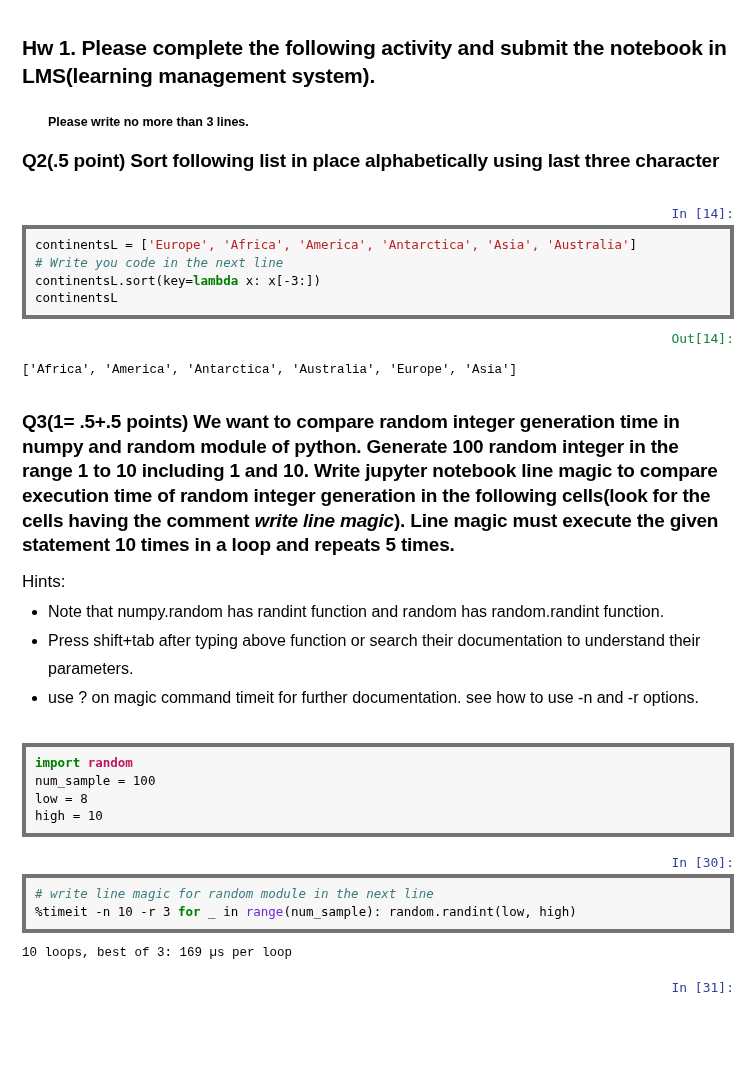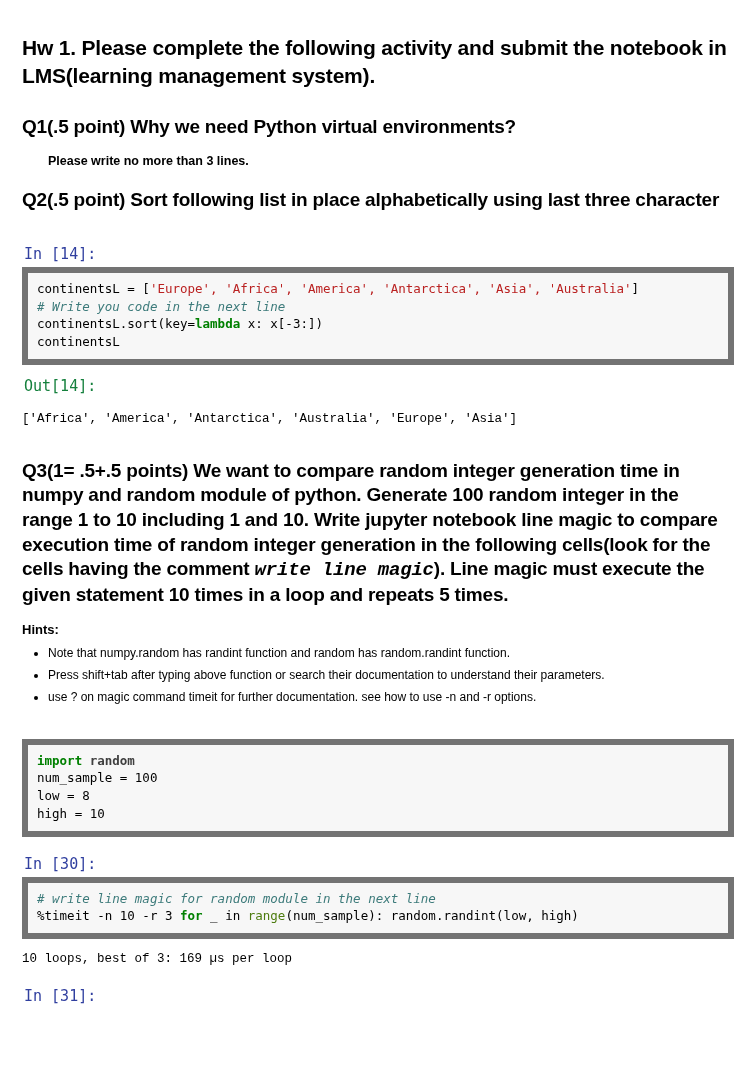--- a/index.html
+++ b/index.html
@@ -27,21 +27,20 @@
   }
   h2.q-title {
     font-size: 19px;
     font-weight: bold;
     line-height: 1.3;
     margin: 0 0 14px 0;
     letter-spacing: -0.2px;
   }
   h2.q-title .ital {
     font-style: italic;
-    font-family: Liberation Mono, monospace;
   }
   .note {
     font-size: 12.5px;
     font-weight: bold;
     margin: 0 0 20px 0;
     padding-left: 26px;
   }
   .answer {
     font-size: 12.5px;
     font-weight: bold;
@@ -53,31 +52,32 @@
     margin-bottom: 0;
   }
   .spacer-lg { height: 30px; }
   .spacer-md { height: 18px; }
 
   .cell {
     display: block;
   }
   .prompt {
     font-family: "DejaVu Sans Mono", monospace;
-    font-size: 15px;
+    font-size: 13px;
     color: #303F9F;
     margin: 0 0 4px 2px;
     letter-spacing: 0px;
+    text-align: right;
   }
   .prompt.out {
     color: #15803d;
   }
   .code-box {
     background: #f7f7f7;
-    border: 6px solid #737373;
+    border: 4px solid #737373;
     padding: 7px 9px 8px 9px;
     box-sizing: border-box;
   }
   pre.code {
     font-family: "DejaVu Sans Mono", monospace;
     font-size: 12.5px;
     line-height: 1.42;
     margin: 0;
     white-space: pre;
     color: #000000;
@@ -87,48 +87,47 @@
     font-family: Liberation Mono, monospace;
     font-size: 12.5px;
     line-height: 1.42;
     margin: 0;
     white-space: pre-wrap;
     color: #000000;
   }
   .tok-str { color: #BA2121; }
   .tok-com { color: #3D7B7B; font-style: italic; }
   .tok-kw  { color: #008000; font-weight: bold; }
-  .tok-kw2 { color: #404040; font-weight: bold; }
-  .tok-builtin { color: #4d7c0f; }
+  .tok-kw2 { color: #be185d; font-weight: bold; }
+  .tok-builtin { color: #6d28d9; }
 
   ul.hints {
     margin: 6px 0 0 0;
     padding-left: 26px;
   }
   ul.hints li {
-    font-size: 12px;
+    font-size: 16px;
     line-height: 1.75;
     margin-bottom: 1px;
   }
   .hints-label {
-    font-size: 13px;
-    font-weight: bold;
+    font-size: 17px;
+    font-weight: normal;
     margin: 0;
   }
   .out-gap { height: 12px; }
 </style>
 </head>
 <body>
 
 <div class="page">
 
   <h1 class="hw-title">Hw 1. Please complete the following activity and submit the notebook in LMS(learning management system).</h1>
 
   <div class="section">
-    <h2 class="q-title">Q1(.5 point) Why we need Python virtual environments?</h2>
     <p class="note">Please write no more than 3 lines.</p>
   </div>
 
   <div class="section">
     <h2 class="q-title">Q2(.5 point) Sort following list in place alphabetically using last three character</h2>
     <div class="spacer-md"></div>
 
     <div class="cell">
       <div class="prompt">In [14]:</div>
       <div class="code-box">

